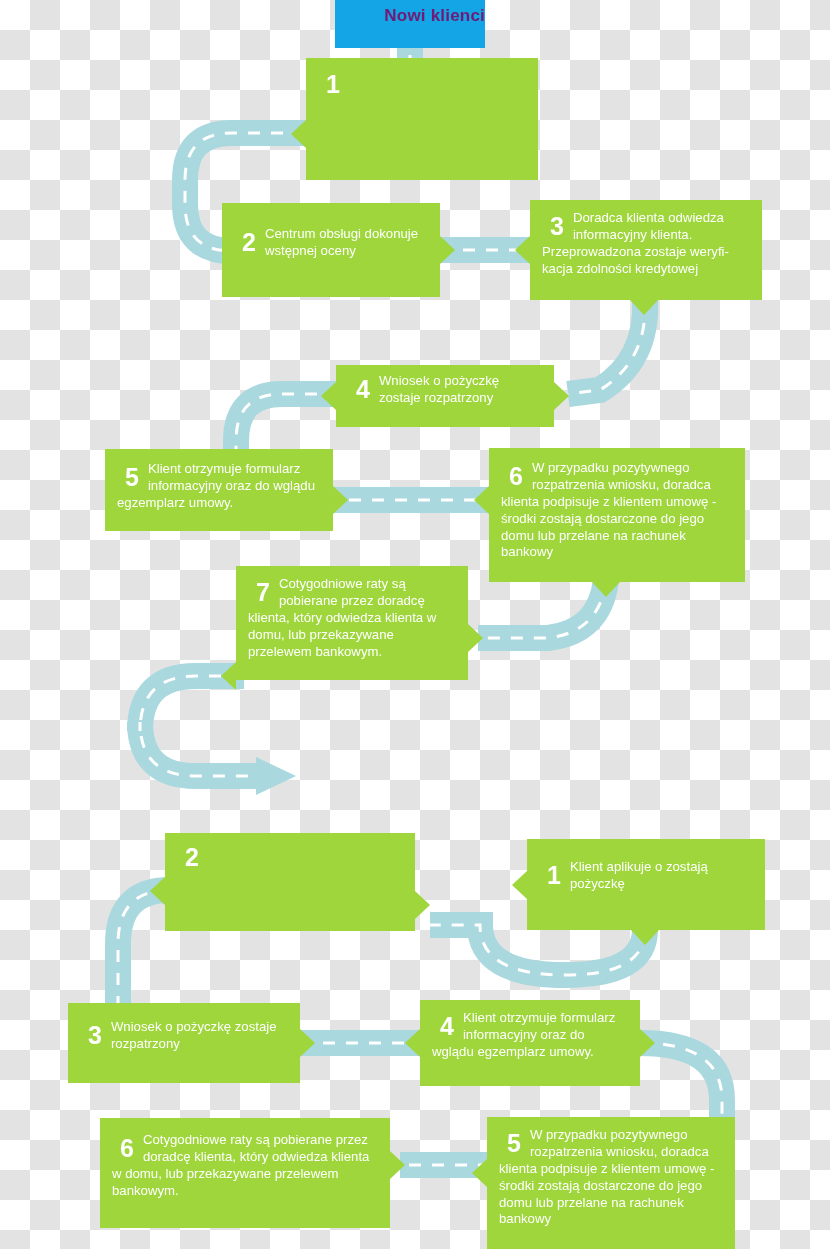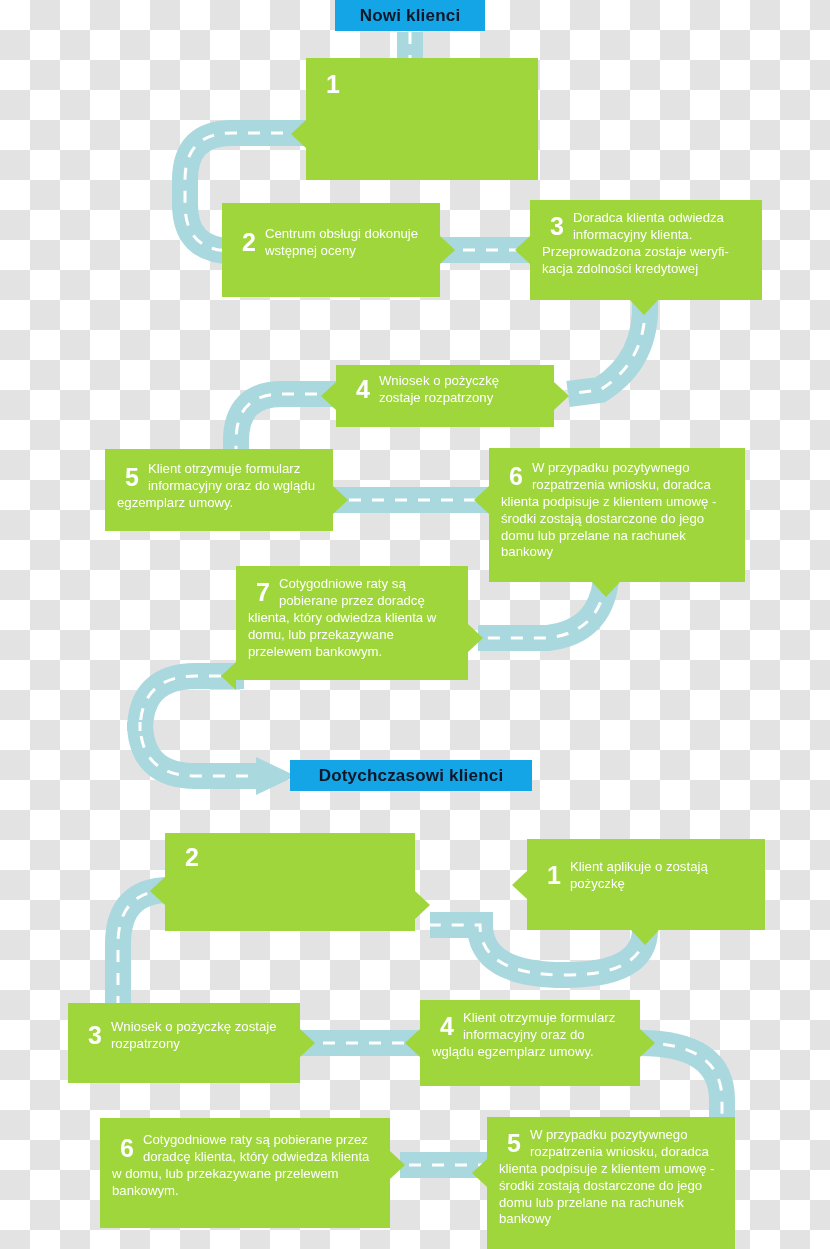--- a/index.html
+++ b/index.html
@@ -85,27 +85,27 @@
   .tail-down {
     bottom: -15px;
     border-left: 14px solid transparent;
     border-right: 14px solid transparent;
     border-top: 15px solid #9ed63c;
   }
 
   .header-badge {
     position: absolute;
     background: #13a5e5;
-    color: #0f172a;
+    color: #701a75;
     font-weight: bold;
     font-size: 17px;
     letter-spacing: 0.2px;
-    text-align: center;
+    text-align: right;
     line-height: 32px;
-    height: 31px;
+    height: 48px;
     z-index: 4;
   }
 </style>
 </head>
 <body>
 
 <div id="canvas">
 
   <svg id="roads" viewBox="0 0 830 1249" width="830" height="1249" xmlns="http://www.w3.org/2000/svg">
     <defs>
@@ -237,21 +237,20 @@
 
   <div class="node" style="left:236px; top:566px; width:232px; height:114px;">
     <div class="tail tail-left" style="top:96px;"></div>
     <div class="tail tail-right" style="top:58px;"></div>
     <div class="node-inner" style="padding-top:10px;">
       <span class="num">7</span>
       <span class="txt">Cotygodniowe raty są pobierane przez doradcę klienta, który odwiedza klienta w domu, lub przekazywane przelewem bankowym.</span>
     </div>
   </div>
 
-  <div class="header-badge" style="left:290px; top:760px; width:242px;">Dotychczasowi klienci</div>
 
   <div class="node" style="left:527px; top:839px; width:238px; height:91px;">
     <div class="tail tail-left" style="top:32px;"></div>
     <div class="tail tail-down" style="left:104px;"></div>
     <div class="node-inner" style="padding-top:20px;">
       <span class="num">1</span>
       <span class="txt">Klient aplikuje o zostają pożyczkę</span>
     </div>
   </div>
 

